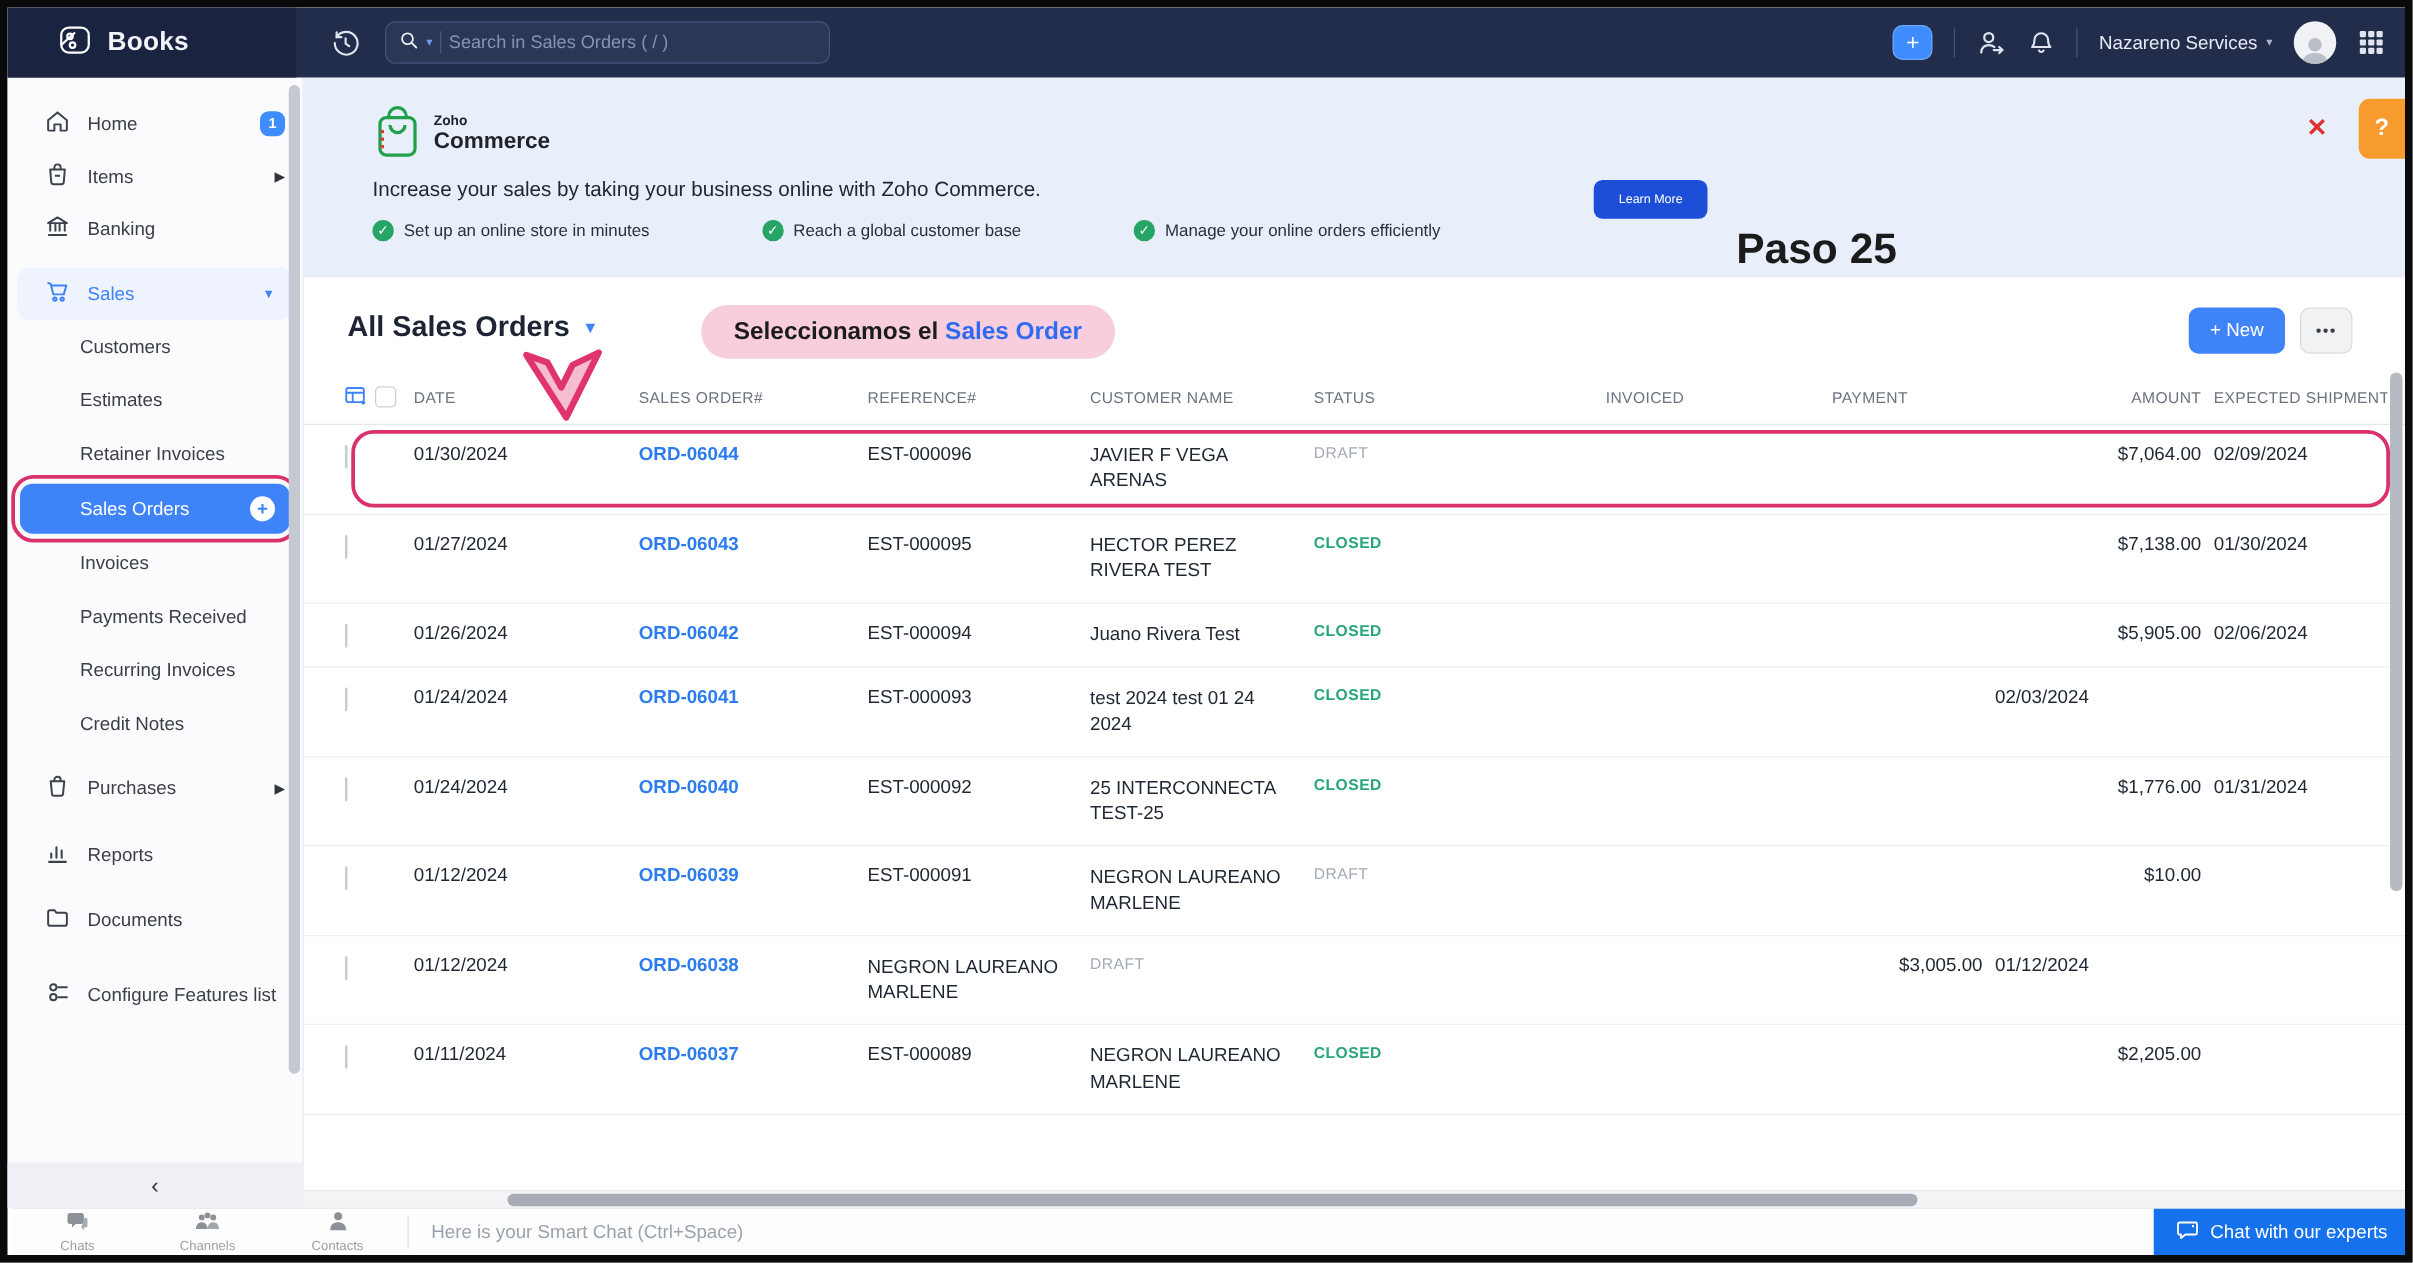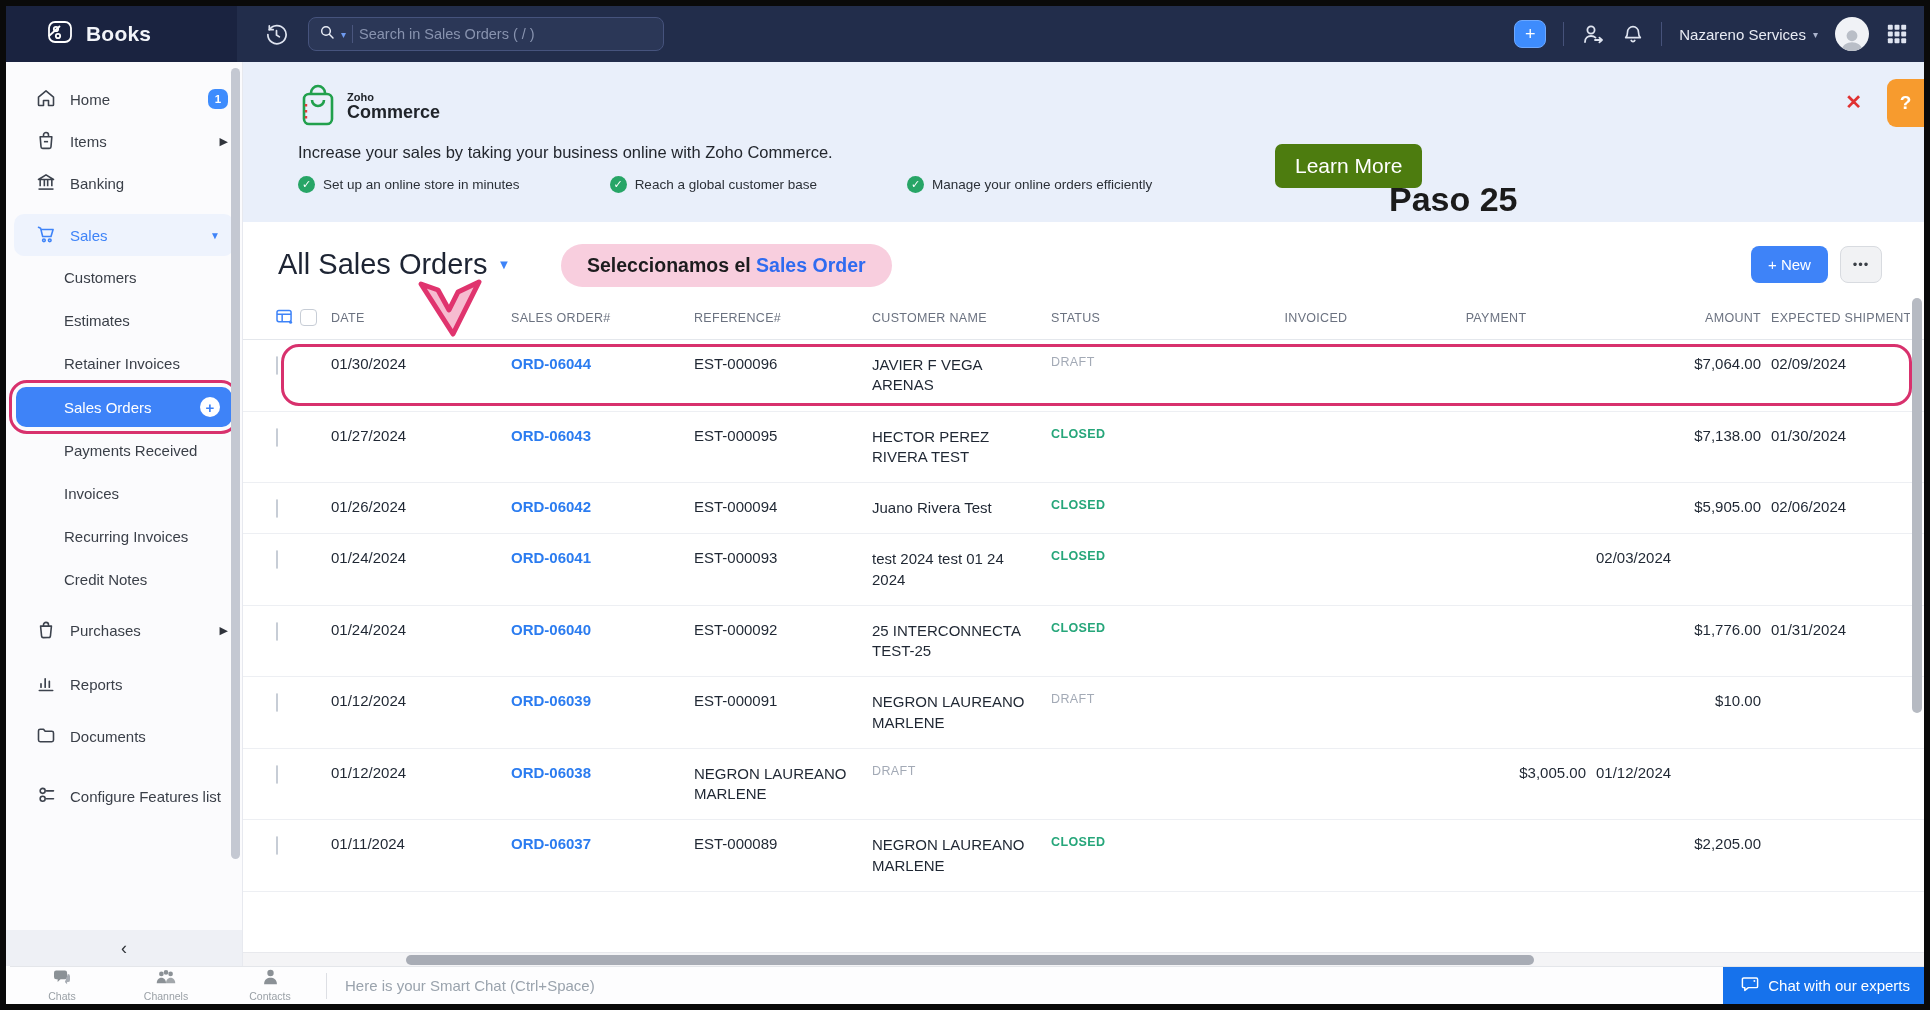--- a/index.html
+++ b/index.html
@@ -50,31 +50,31 @@
 
   
   .banner { position:relative; height:160px; background:#e9effa; padding:22px 0 0 55px; }
   .commerce-logo { display:flex; align-items:center; gap:9px; }
   .commerce-text .small { font-size:11px; color:#20242a; font-weight:700; }
   .commerce-text .big { font-size:18px; color:#20242a; font-weight:700; line-height:1; }
   .banner-headline { margin-top:15px; font-size:16.5px; color:#23272e; }
   .banner-bullets { margin-top:14px; display:flex; gap:90px; }
   .bullet { display:flex; align-items:center; gap:8px; font-size:13.5px; color:#2b3037; }
   .check { width:17px; height:17px; border-radius:50%; background:#27a566; color:#fff; font-size:11px; display:flex; align-items:center; justify-content:center; flex:none; }
-  .learn-more { position:absolute; left:1032px; top:82px; background:#4d7c0f; color:#fff; border:none; border-radius:7px; font-size:21px; padding:10px 20px; cursor:pointer; font-family:inherit; }
+  .learn-more { position:absolute; left:1032px; top:82px; background:#1d4ed8; color:#fff; border:none; border-radius:7px; font-size:10px; padding:10px 20px; cursor:pointer; font-family:inherit; }
   .banner-close { position:absolute; right:62px; top:28px; background:none; border:none; color:#e03131; font-size:20px; font-weight:700; cursor:pointer; }
   .paso { position:absolute; left:1146px; top:118px; font-size:34px; font-weight:800; color:#1b1b1b; z-index:6; }
 
   
   .help-tab { position:absolute; right:0; top:73px; width:37px; height:48px; background:#f79b2e; border-radius:9px 0 0 9px; color:#fff; font-size:19px; font-weight:700; display:flex; align-items:center; justify-content:center; cursor:pointer; z-index:40; }
 
   
   .page-header { position:relative; height:74px; background:#fff; }
   .page-title-row { position:absolute; left:35px; top:26px; display:flex; align-items:center; gap:10px; }
-  .page-title { font-size:29px; font-weight:400; color:#1d2433; }
+  .page-title { font-size:23px; font-weight:700; color:#1d2433; }
   .title-chev { color:#3e83f8; font-size:13px; cursor:pointer; }
   .callout { position:absolute; left:318px; top:22px; height:43px; background:#f8cede; border-radius:24px; display:flex; align-items:center; padding:0 26px; font-size:19.5px; font-weight:700; color:#1c1c1e; white-space:nowrap; z-index:6; }
   .callout .hl { color:#2f6bf0; white-space:pre; }
   .new-btn { position:absolute; left:1508px; top:24px; height:37px; background:#3e83f8; color:#fff; border:none; border-radius:8px; font-size:15px; padding:0 17px; cursor:pointer; font-family:inherit; }
   .more-btn { position:absolute; left:1597px; top:24px; height:37px; width:42px; background:#f1f2f4; color:#3a3f46; border:1px solid #d8dbe0; border-radius:8px; font-size:13px; letter-spacing:1px; cursor:pointer; }
 
   
   .ann-arrow { position:absolute; left:170px; top:52px; z-index:7; pointer-events:none; }
 
   
@@ -254,24 +254,24 @@
 
       <div class="sub-active-wrap">
         <div class="sub-active">
           <span>Sales Orders</span>
           <span class="plus-circle">+</span>
         </div>
         <span class="ann-ring-side"></span>
       </div>
 
       <div class="sub-item">
+        <span>Invoices</span>
+      </div>
+      <div class="sub-item">
         <span>Payments Received</span>
-      </div>
-      <div class="sub-item">
-        <span>Invoices</span>
       </div>
       <div class="sub-item">
         <span>Recurring Invoices</span>
       </div>
       <div class="sub-item">
         <span>Credit Notes</span>
       </div>
 
       <div class="nav-item" style="margin-top:8px;">
         <span>

